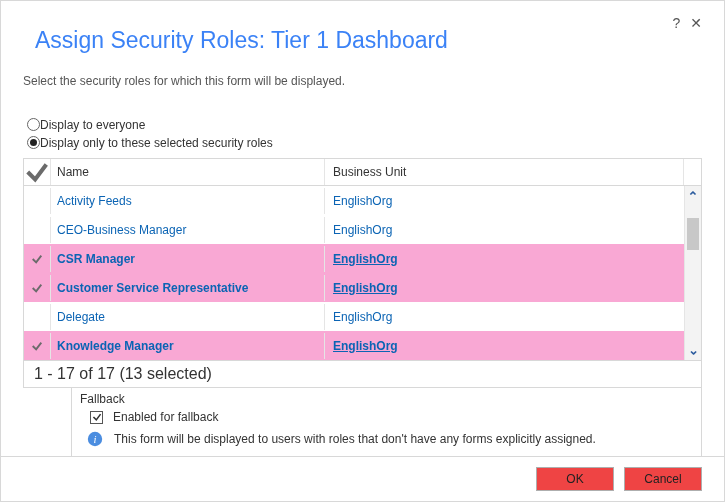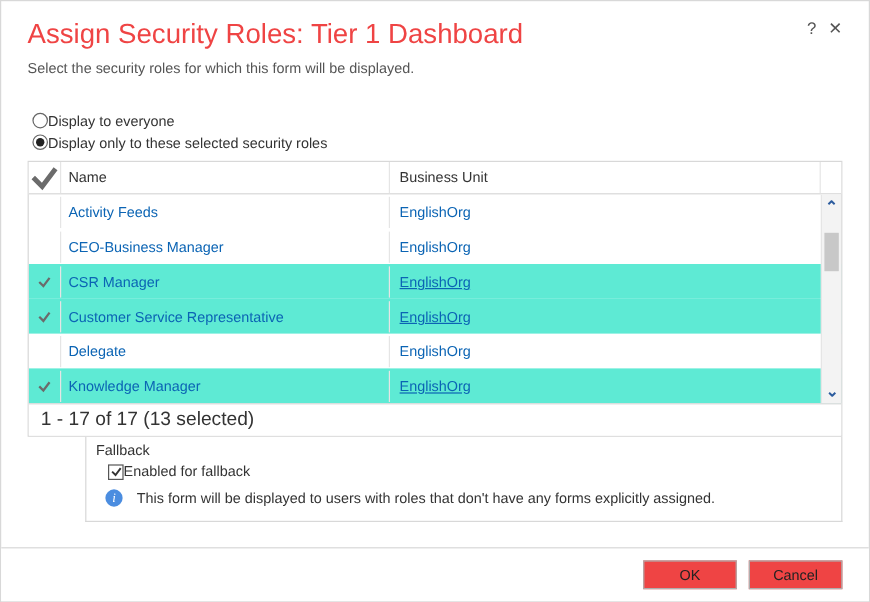--- a/index.html
+++ b/index.html
@@ -20,23 +20,23 @@
     position: relative;
     height: 100%;
   }
   .title-row {
     display: flex;
     align-items: flex-start;
   }
   .title {
     font-size: 23px;
     font-weight: 300;
-    color: #ef4444;
+    color: #3b82f6;
     flex: 1;
-    margin: 0;
+    margin: 12px;
   }
   .title-icons { display: flex; gap: 10px; align-items: center; color: #555; }
   .title-icons span { cursor: pointer; font-size: 14px; }
   .subtitle { color: #555; margin-top: 8px; font-size: 12px; }
 
   .options { margin-top: 28px; }
   .radio-row {
     display: flex;
     align-items: flex-start;
     padding: 2px 0;
@@ -83,21 +83,21 @@
     overflow: hidden;
     position: relative;
   }
   .grid-rows { }
   .grid-row {
     display: flex;
     height: 29px;
     align-items: center;
     font-size: 12px;
   }
-  .grid-row.selected { background: #5eead4; }
+  .grid-row.selected { background: #f9a8d4; font-weight: bold; }
   .grid-row .col-check svg { width: 12px; height: 12px; }
   .grid-row .link {
     color: #0b64b4;
     text-decoration: none;
     cursor: pointer;
   }
   .grid-row.selected .link.bu { text-decoration: underline; }
 
   .scrollbar {
     position: absolute;
@@ -137,21 +137,21 @@
     background: #fff;
   }
 
   .fallback {
     border: 1px solid #d8d8d8;
     border-top: none;
     padding: 2px 8px 10px 8px;
     margin-left: 48px;
   }
   .fallback-title { font-size: 12px; color: #333; padding: 2px 0 4px 0; }
-  .fallback-row { display:flex; align-items:center; font-size:12px; color:#333; padding-left:10px; }
+  .fallback-row { display:flex; align-items:center; gap:10px; font-size:12px; color:#333; padding-left:10px; }
   .cbx {
     width: 13px; height: 13px;
     border: 1px solid #555;
     display:inline-flex; align-items:center; justify-content:center;
     cursor:pointer;
     background:#fff;
   }
   .cbx svg { width:10px; height:10px; }
   .info-row { display:flex; align-items:center; gap:10px; padding:6px 0 0 6px; font-size:12px; color:#333; }
   .info-icon {

